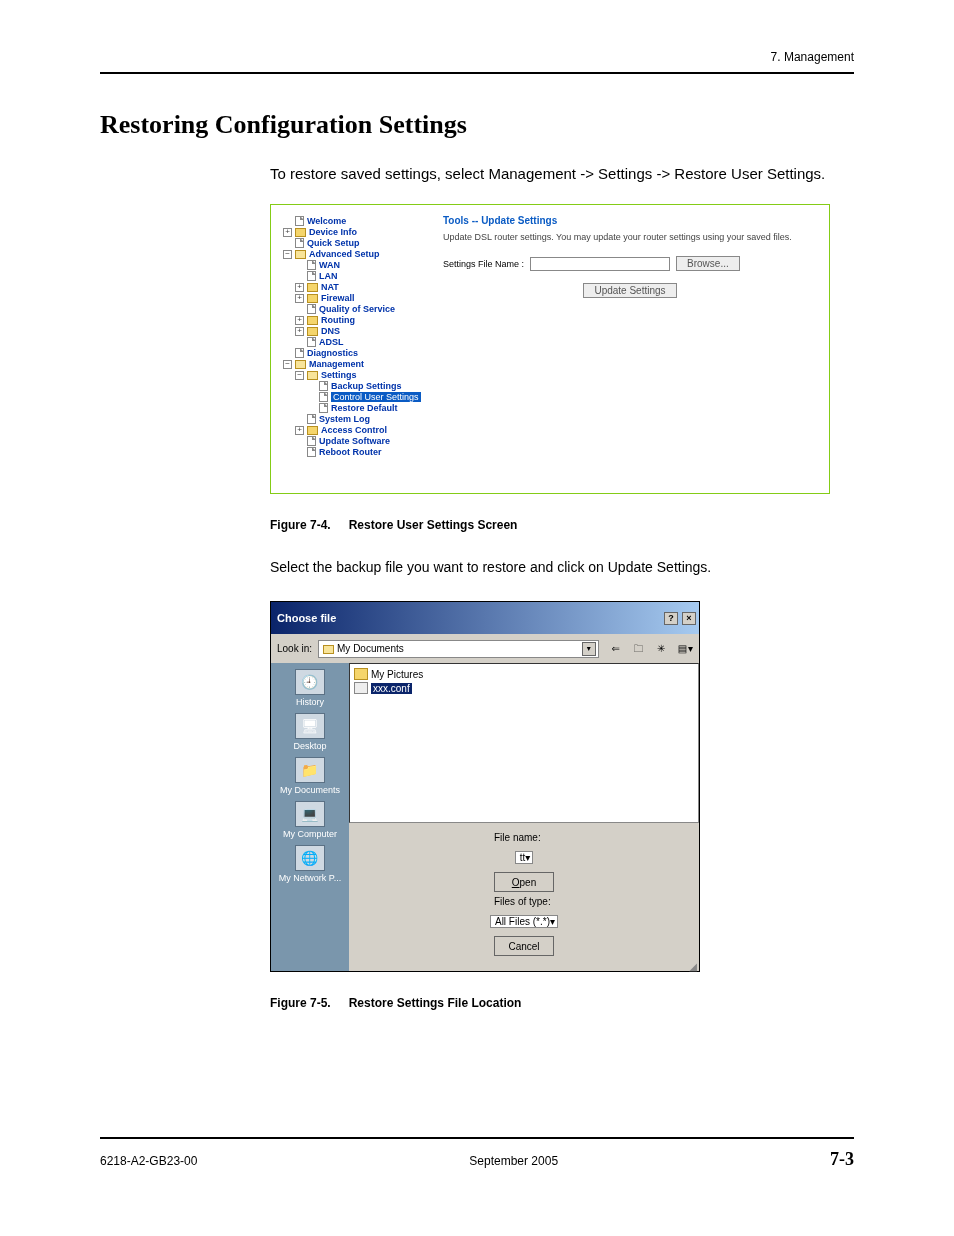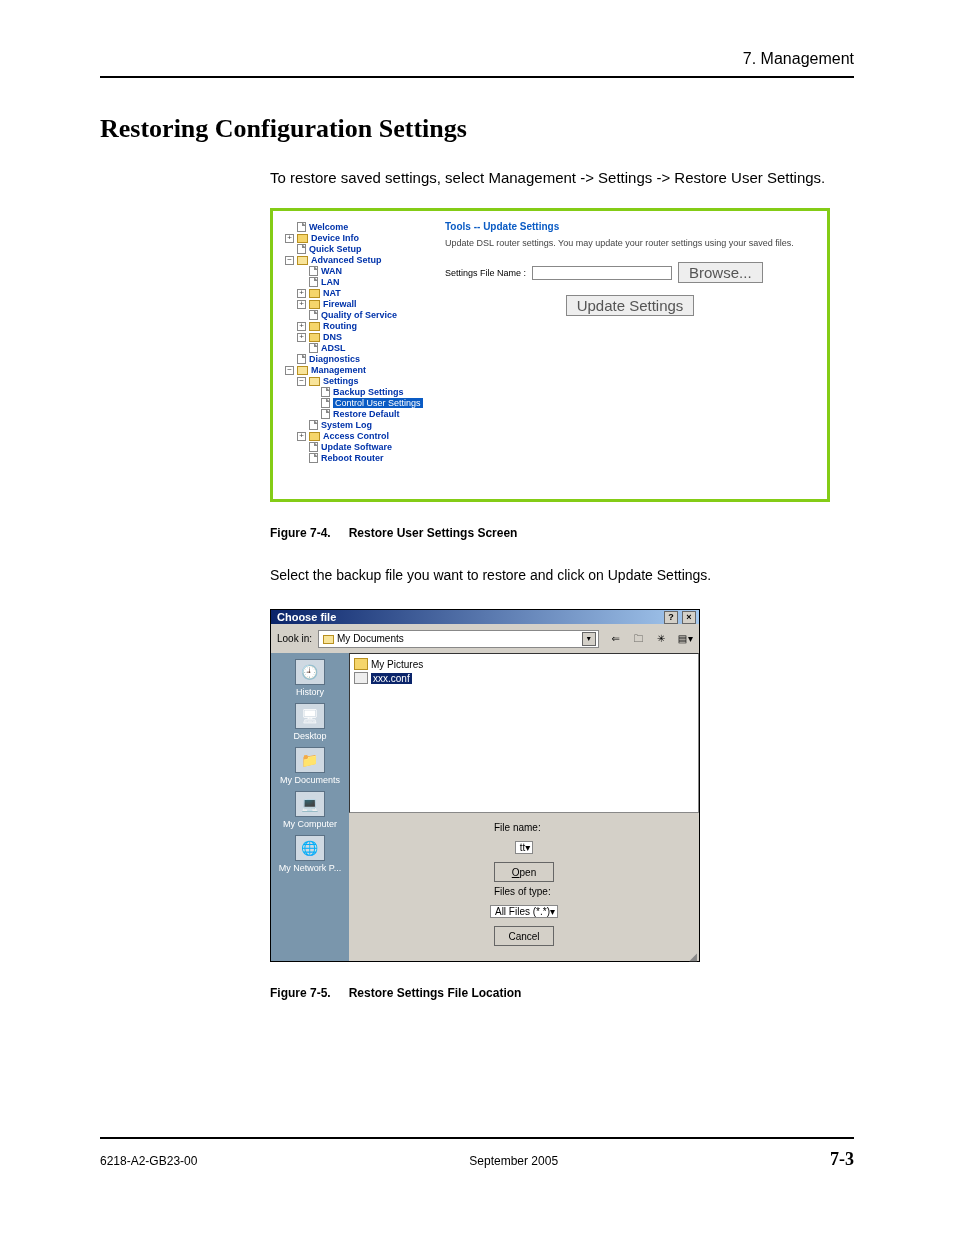--- a/index.html
+++ b/index.html
@@ -11,39 +11,39 @@
     background: #fff;
     width: 954px;
   }
   .page {
     padding: 50px 100px 30px 100px;
     min-height: 1200px;
     position: relative;
   }
   .top-right {
     text-align: right;
-    font-size: 16px;
+    font-size: 12px;
     margin-bottom: 8px;
   }
   hr.thick { border: 0; border-top: 2px solid #000; margin: 4px 0 36px 0; }
   hr.footer-rule { border: 0; border-top: 2px solid #000; margin: 0 0 10px 0; }
   h1.sec-title {
     font-family: "Times New Roman", Times, serif;
     font-size: 26px;
     font-weight: bold;
     margin: 0 0 24px 0;
   }
   .indented { margin-left: 170px; }
   p.body-text { font-size: 15px; line-height: 1.35; margin: 0 0 20px 0; }
   p.indented-text { font-size: 14px; line-height: 1.35; margin: 26px 0 24px 0; }
 
   
   .shot1 {
     width: 560px;
-    border: 3px solid #84cc16;
+    border: 1px solid #84cc16;
     background: #fff;
     padding: 10px 12px 35px 12px;
     display: flex;
     gap: 20px;
     font-size: 9px;
   }
   .tree { width: 140px; }
   .tree-row { display: flex; align-items: center; margin: 1px 0; white-space: nowrap; }
   .tree-row.bold a { font-weight: bold; }
   .tree a { color: #0033aa; text-decoration: none; }
@@ -69,40 +69,40 @@
   .ind3 { padding-left: 36px; }
 
   .panel-right { flex: 1; }
   .panel-title { color: #0a5bc4; font-weight: bold; font-size: 10px; margin-bottom: 6px; }
   .panel-desc { color: #444; margin-bottom: 14px; font-size: 9px; }
   .form-row { display: flex; align-items: center; gap: 6px; font-size: 9px; }
   .form-row input.text {
     width: 140px; height: 14px; border: 1px solid #888; font-size: 9px;
   }
   .btn {
-    font-size: 15px; padding: 1px 10px; border: 1px solid #888;
+    font-size: 10px; padding: 1px 10px; border: 1px solid #888;
     background: #eee; color: #555;
   }
   .update-row { text-align: center; margin-top: 12px; }
 
   .caption {
     margin: 24px 0 0 0;
     font-size: 12px;
   }
   .caption b { margin-right: 18px; }
 
   
   .shot2 {
     width: 430px;
     border: 1px solid #000;
     font-size: 10px;
     background: #fff;
   }
   .titlebar {
-    height: 14px;
+    height: 32px;
     background: linear-gradient(to right, #0a246a, #a6caf0);
     color: #fff; font-weight: bold; font-size: 11px;
     display: flex; align-items: center; justify-content: space-between;
     padding: 0 3px 0 6px;
   }
   .titlebar .buttons span {
     display: inline-block; width: 14px; height: 13px; background: #d4d0c8;
     border: 1px solid #666; margin-left: 1px; color: #000; font-size: 9px;
     text-align: center; line-height: 11px;
   }

